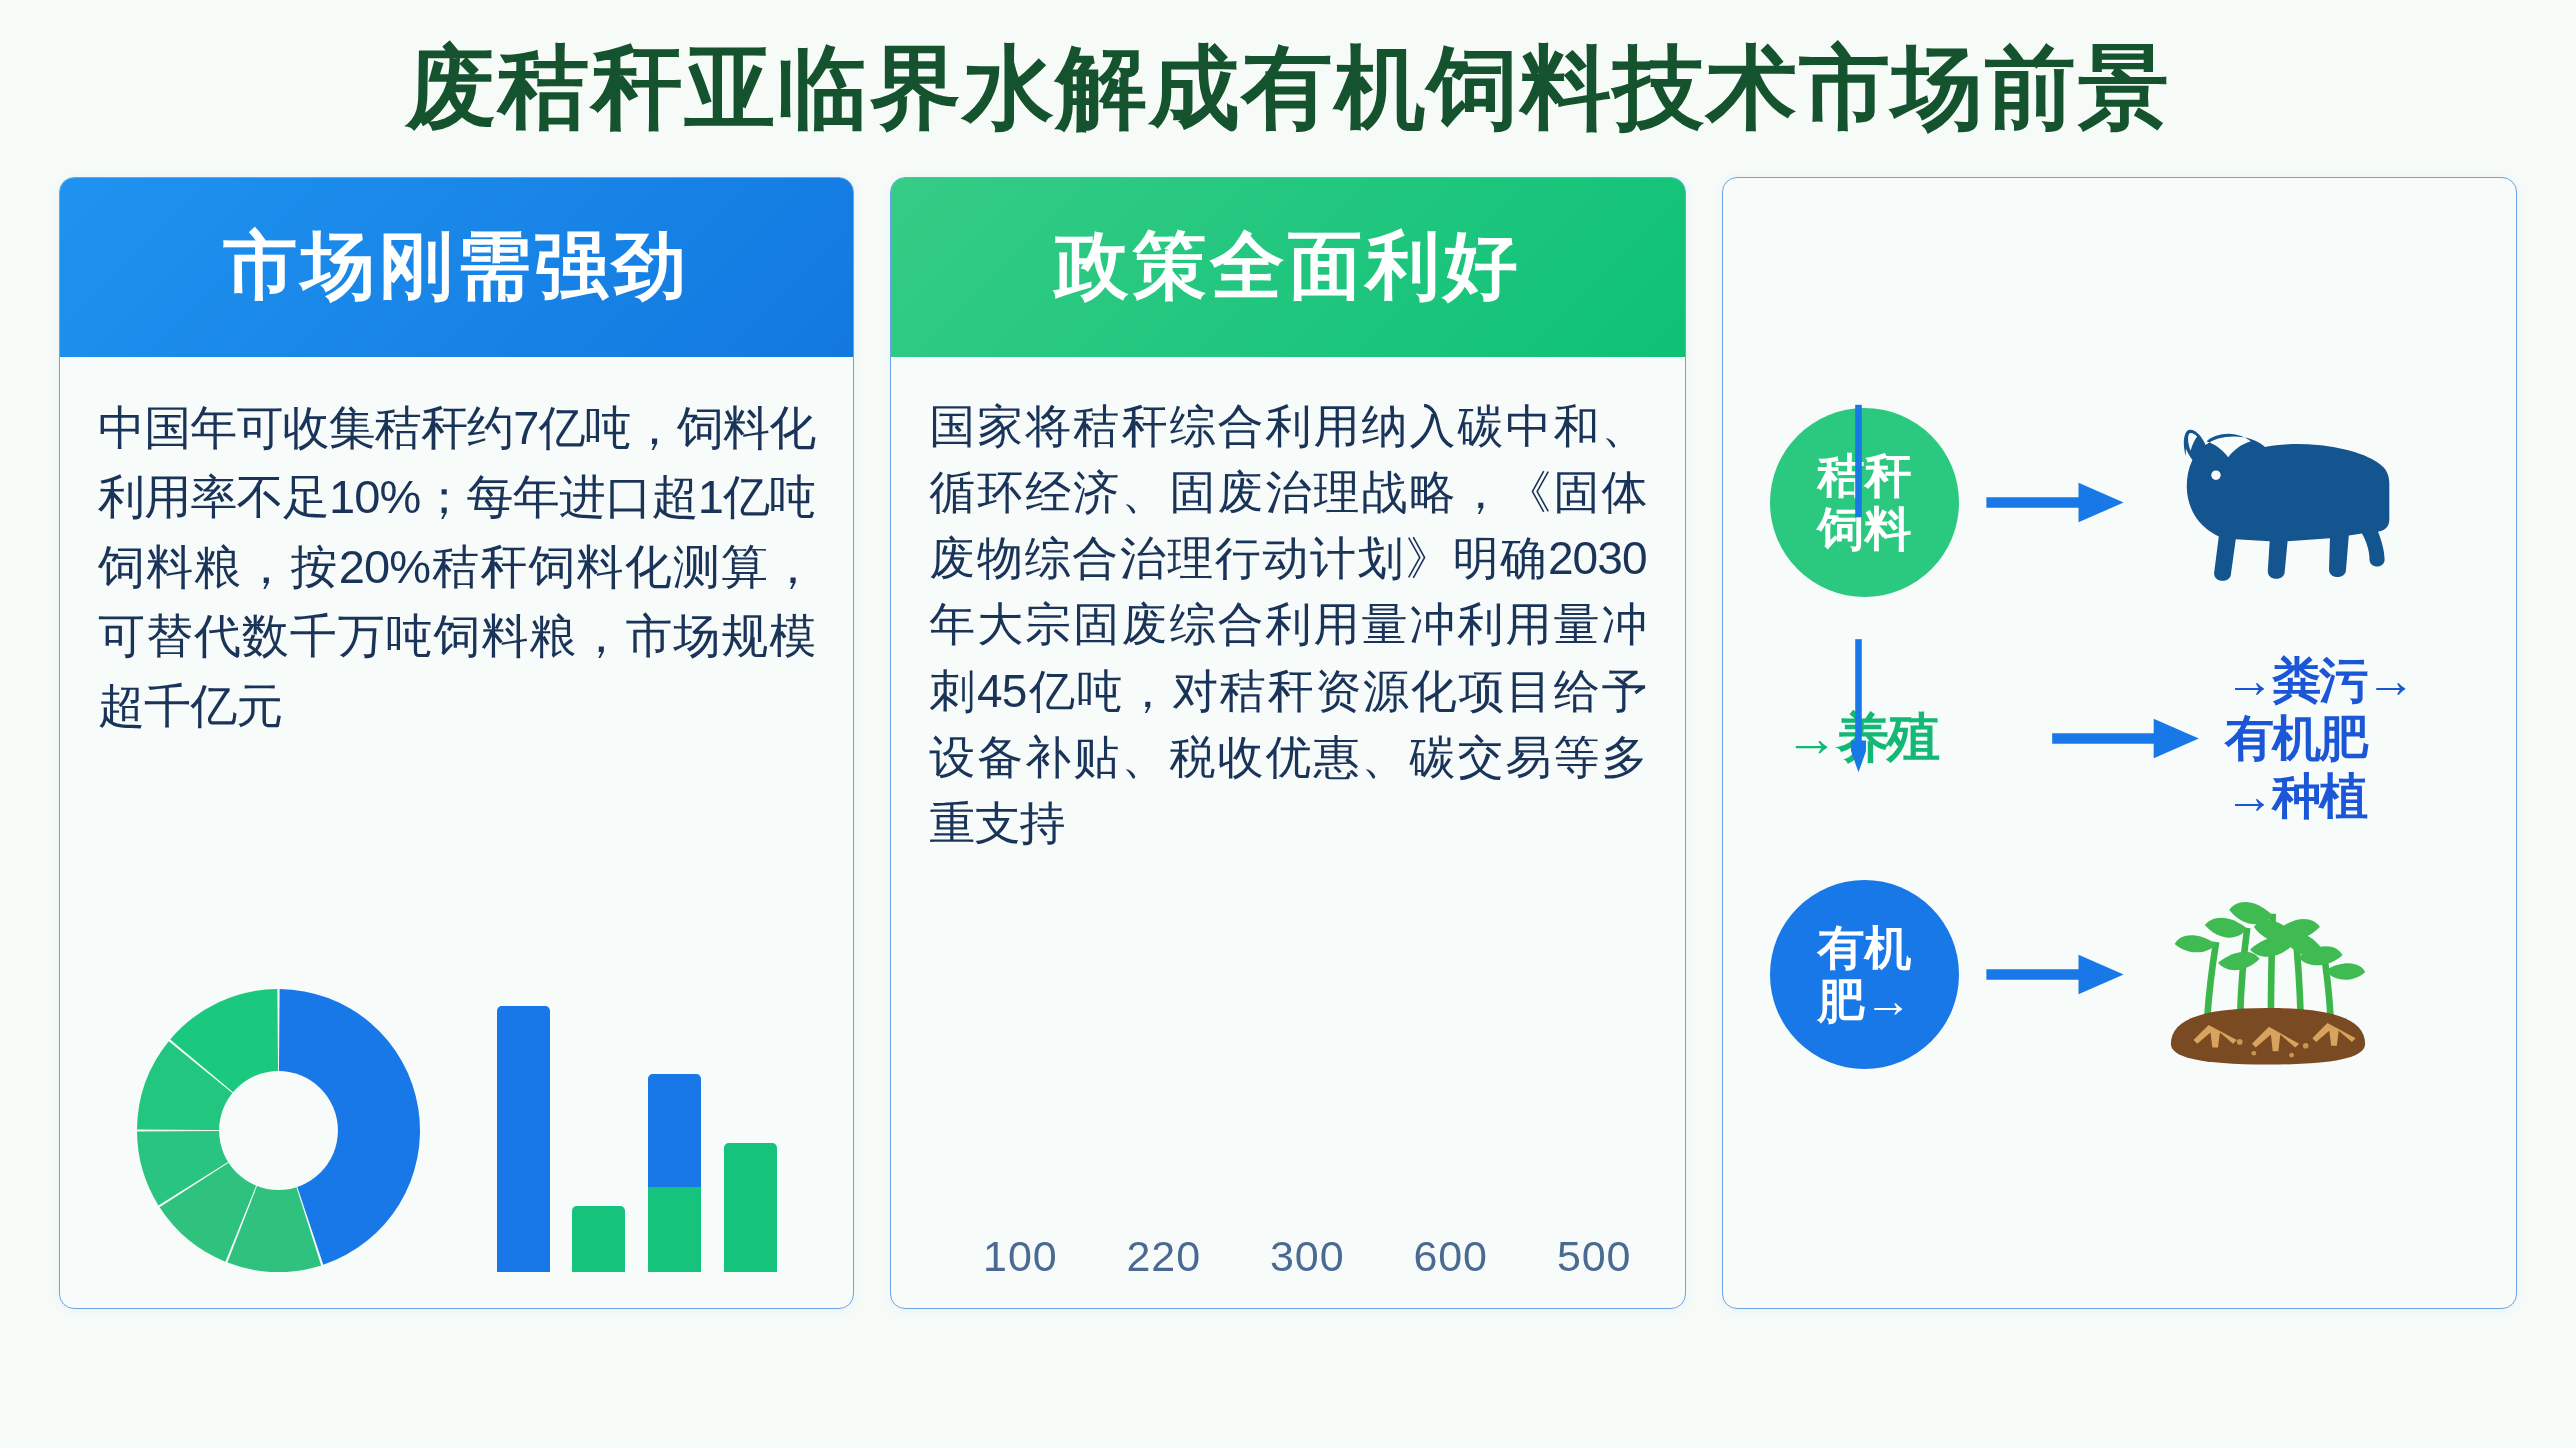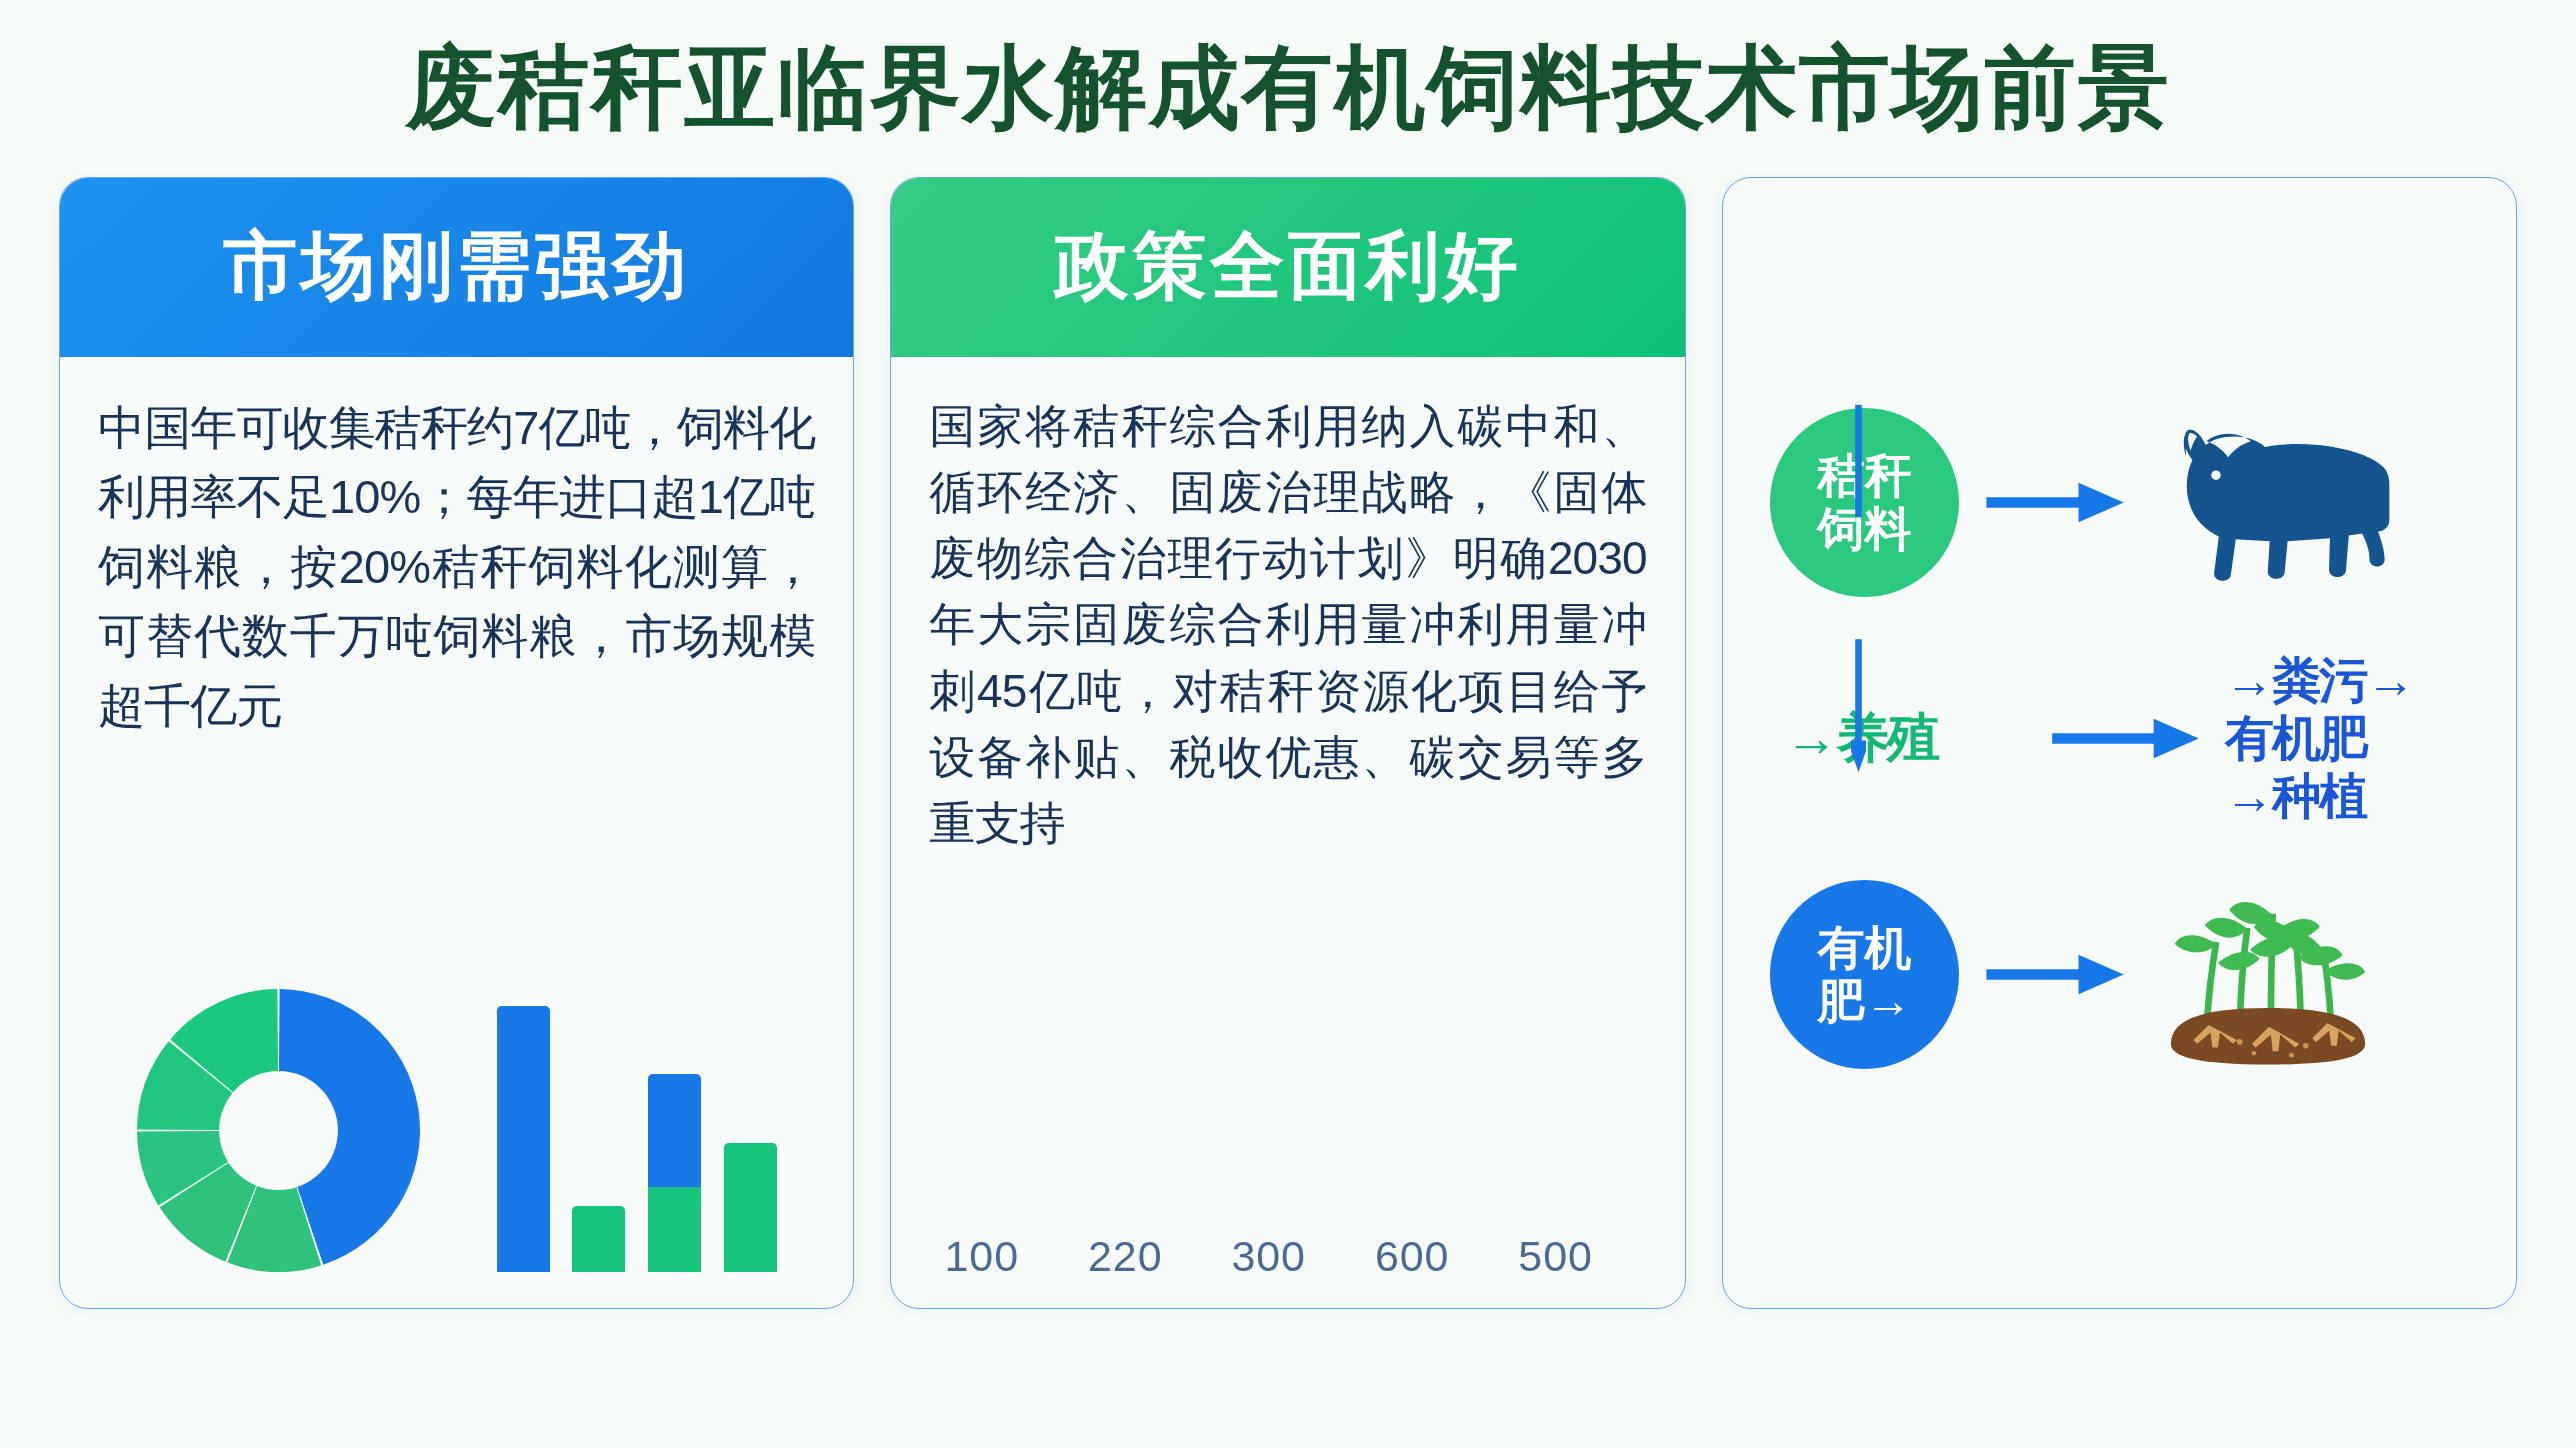--- a/index.html
+++ b/index.html
@@ -24,21 +24,21 @@
   #cards {
     display:flex;
     justify-content:space-between;
     padding:0 59px;
     margin-top:36px;
     gap:36px;
   }
   .card {
     width:808px;
     height:1132px;
-    border-radius:29px;
+    border-radius:15px;
     border:1.9px solid #6aa6e6;
     background:#f7fbf9;
     overflow:hidden;
     display:flex;
     flex-direction:column;
     box-shadow:0 1.9px 9.4px rgba(90,140,200,.07);
   }
   .card-header {
     height:179px;
     display:flex;
@@ -81,21 +81,21 @@
   .bars1 { display:flex; align-items:flex-end; gap:22.6px; height:274px; }
   .bar-col { width:53px; display:flex; flex-direction:column; justify-content:flex-end; border-radius:4.7px 4.7px 0 0; overflow:hidden; }
   .seg { width:100%; }
 
   
   .chart2 { margin-top:auto; padding-bottom:5.7px; }
   .chart2-plot { display:flex; align-items:flex-end; justify-content:space-around; height:245px; }
   .grp { display:flex; align-items:flex-end; gap:7.5px; }
   .grp .gb { width:53px; border-radius:3.8px 3.8px 0 0; }
   .chart2-axis { display:flex; justify-content:space-around; margin-top:13.2px; }
-  .axis-lbl { width:113px; text-align:left; font-size:43px; color:#4a6a93; letter-spacing:0.9px; }
+  .axis-lbl { width:113px; text-align:right; font-size:43px; color:#4a6a93; letter-spacing:0.9px; }
 
   
   .diagram {
     flex:1;
     position:relative;
     display:flex;
     flex-direction:column;
     justify-content:center;
     padding:5.7px 9.4px 28px 9.4px;
   }

